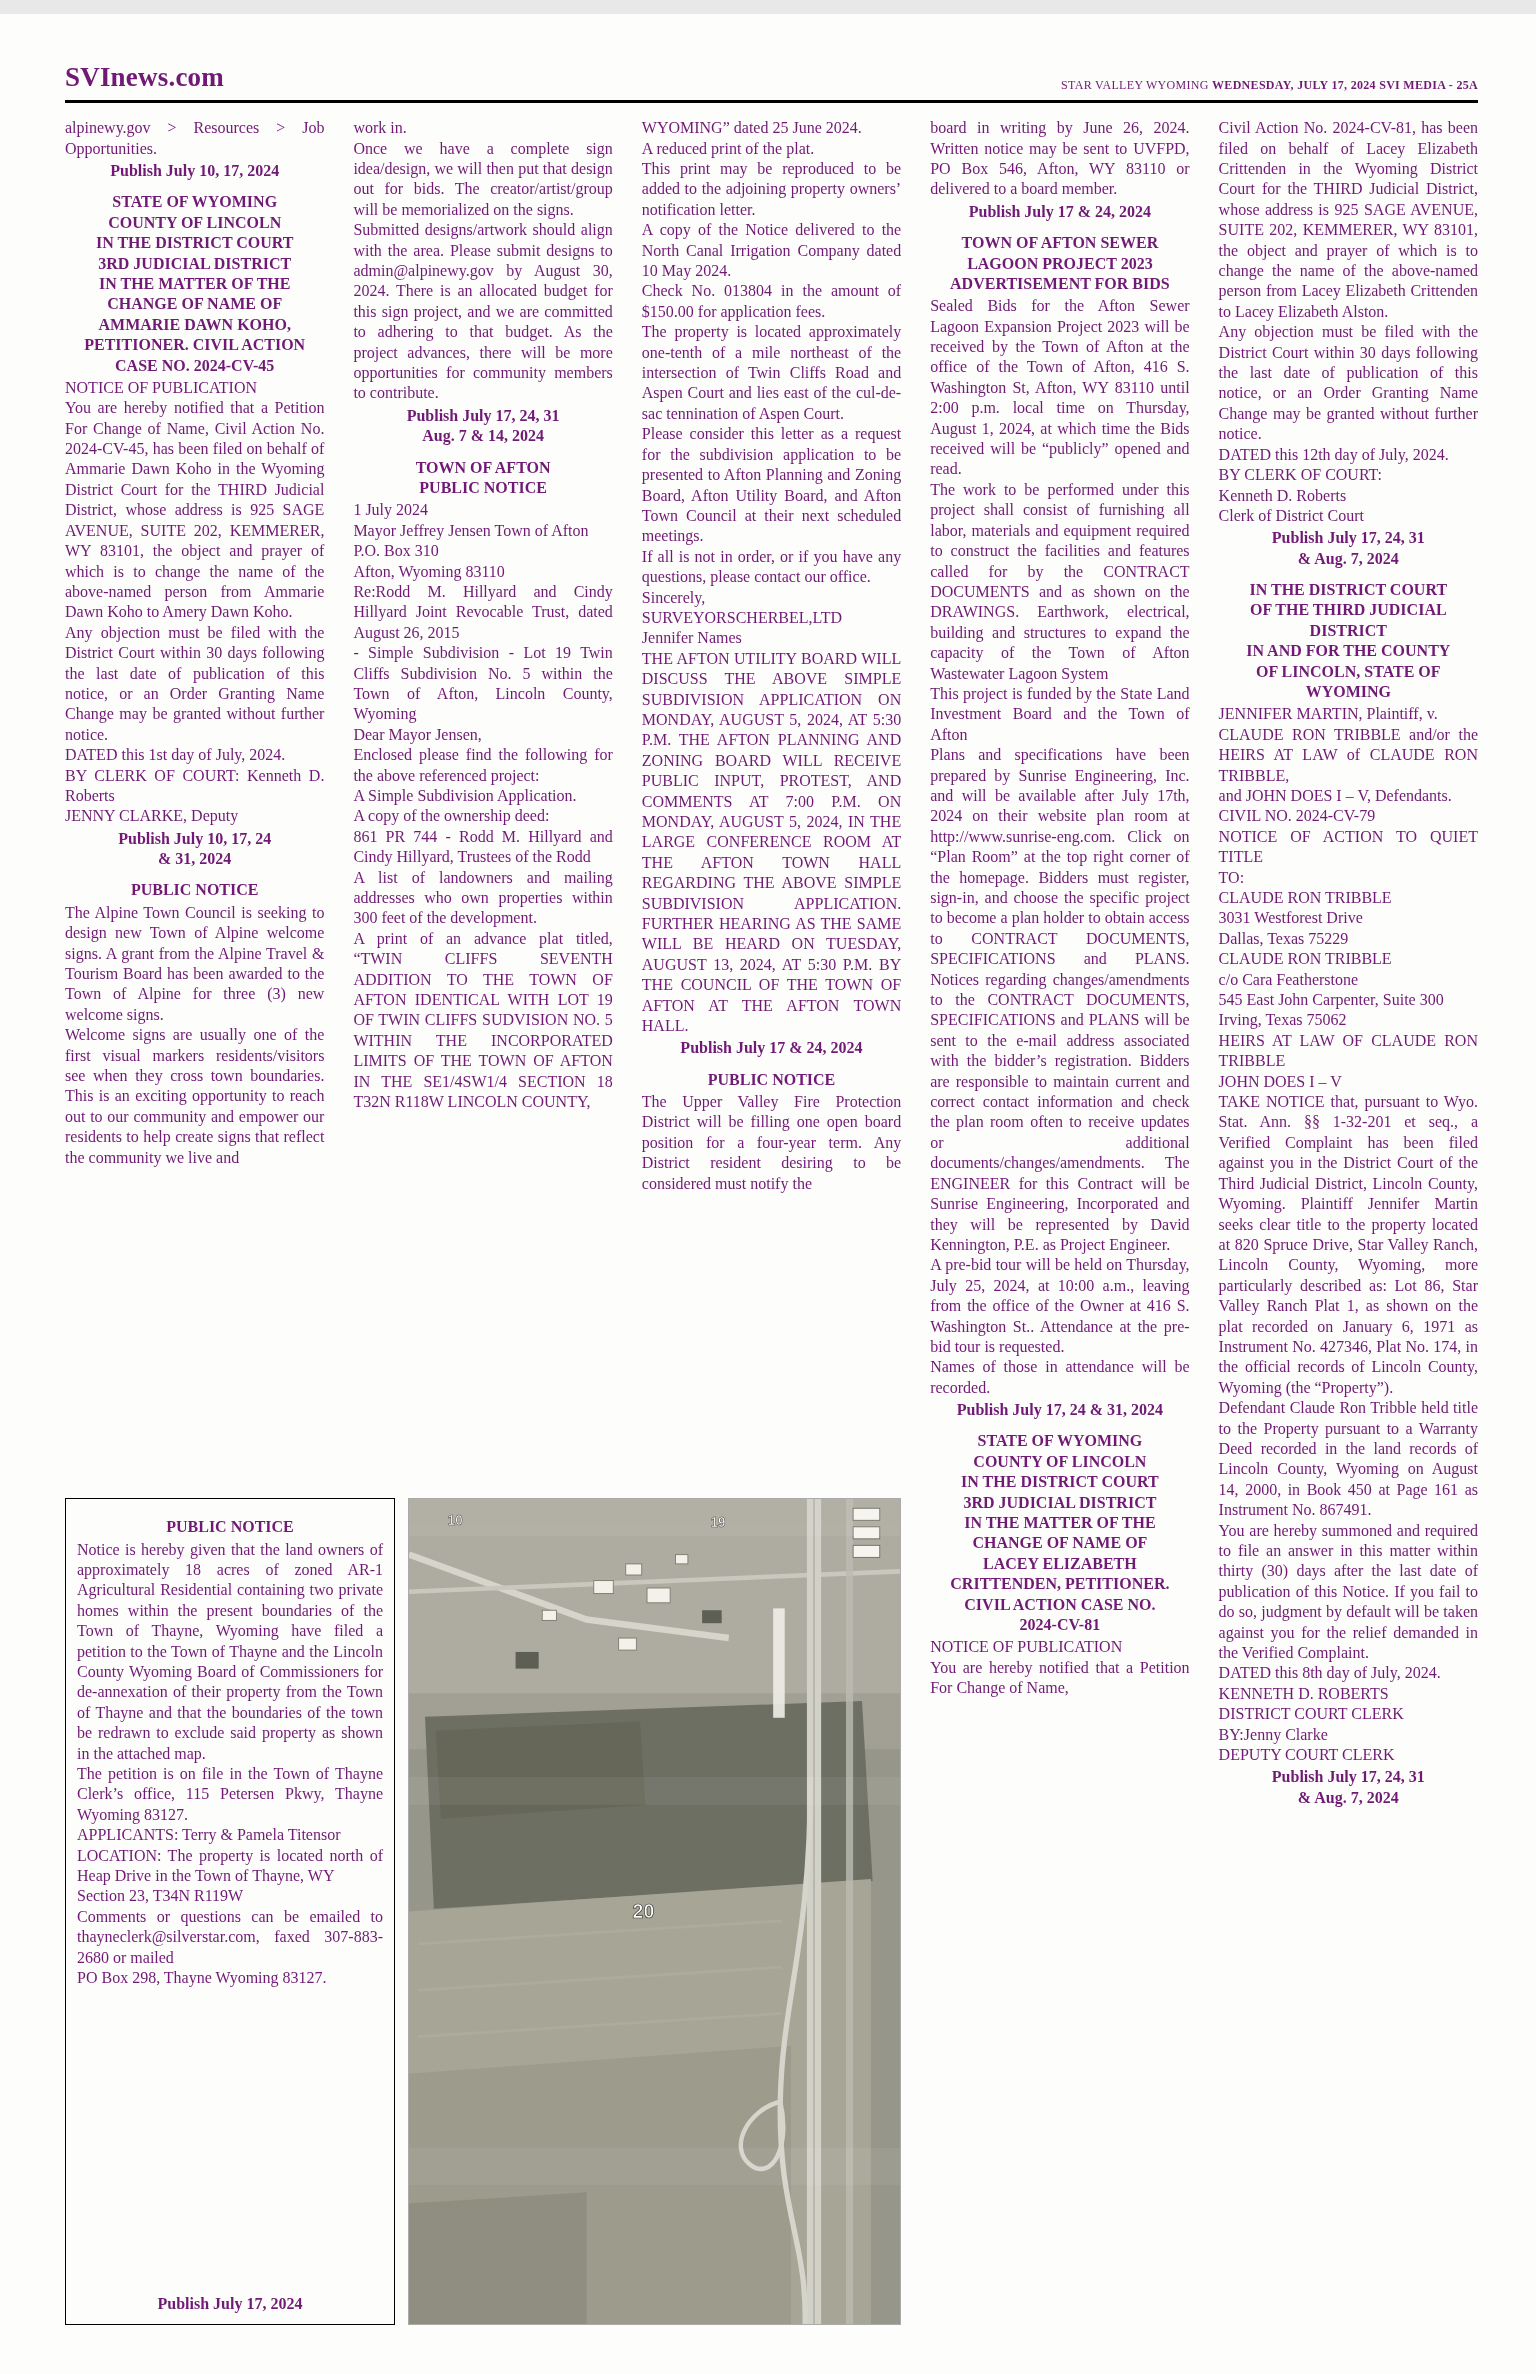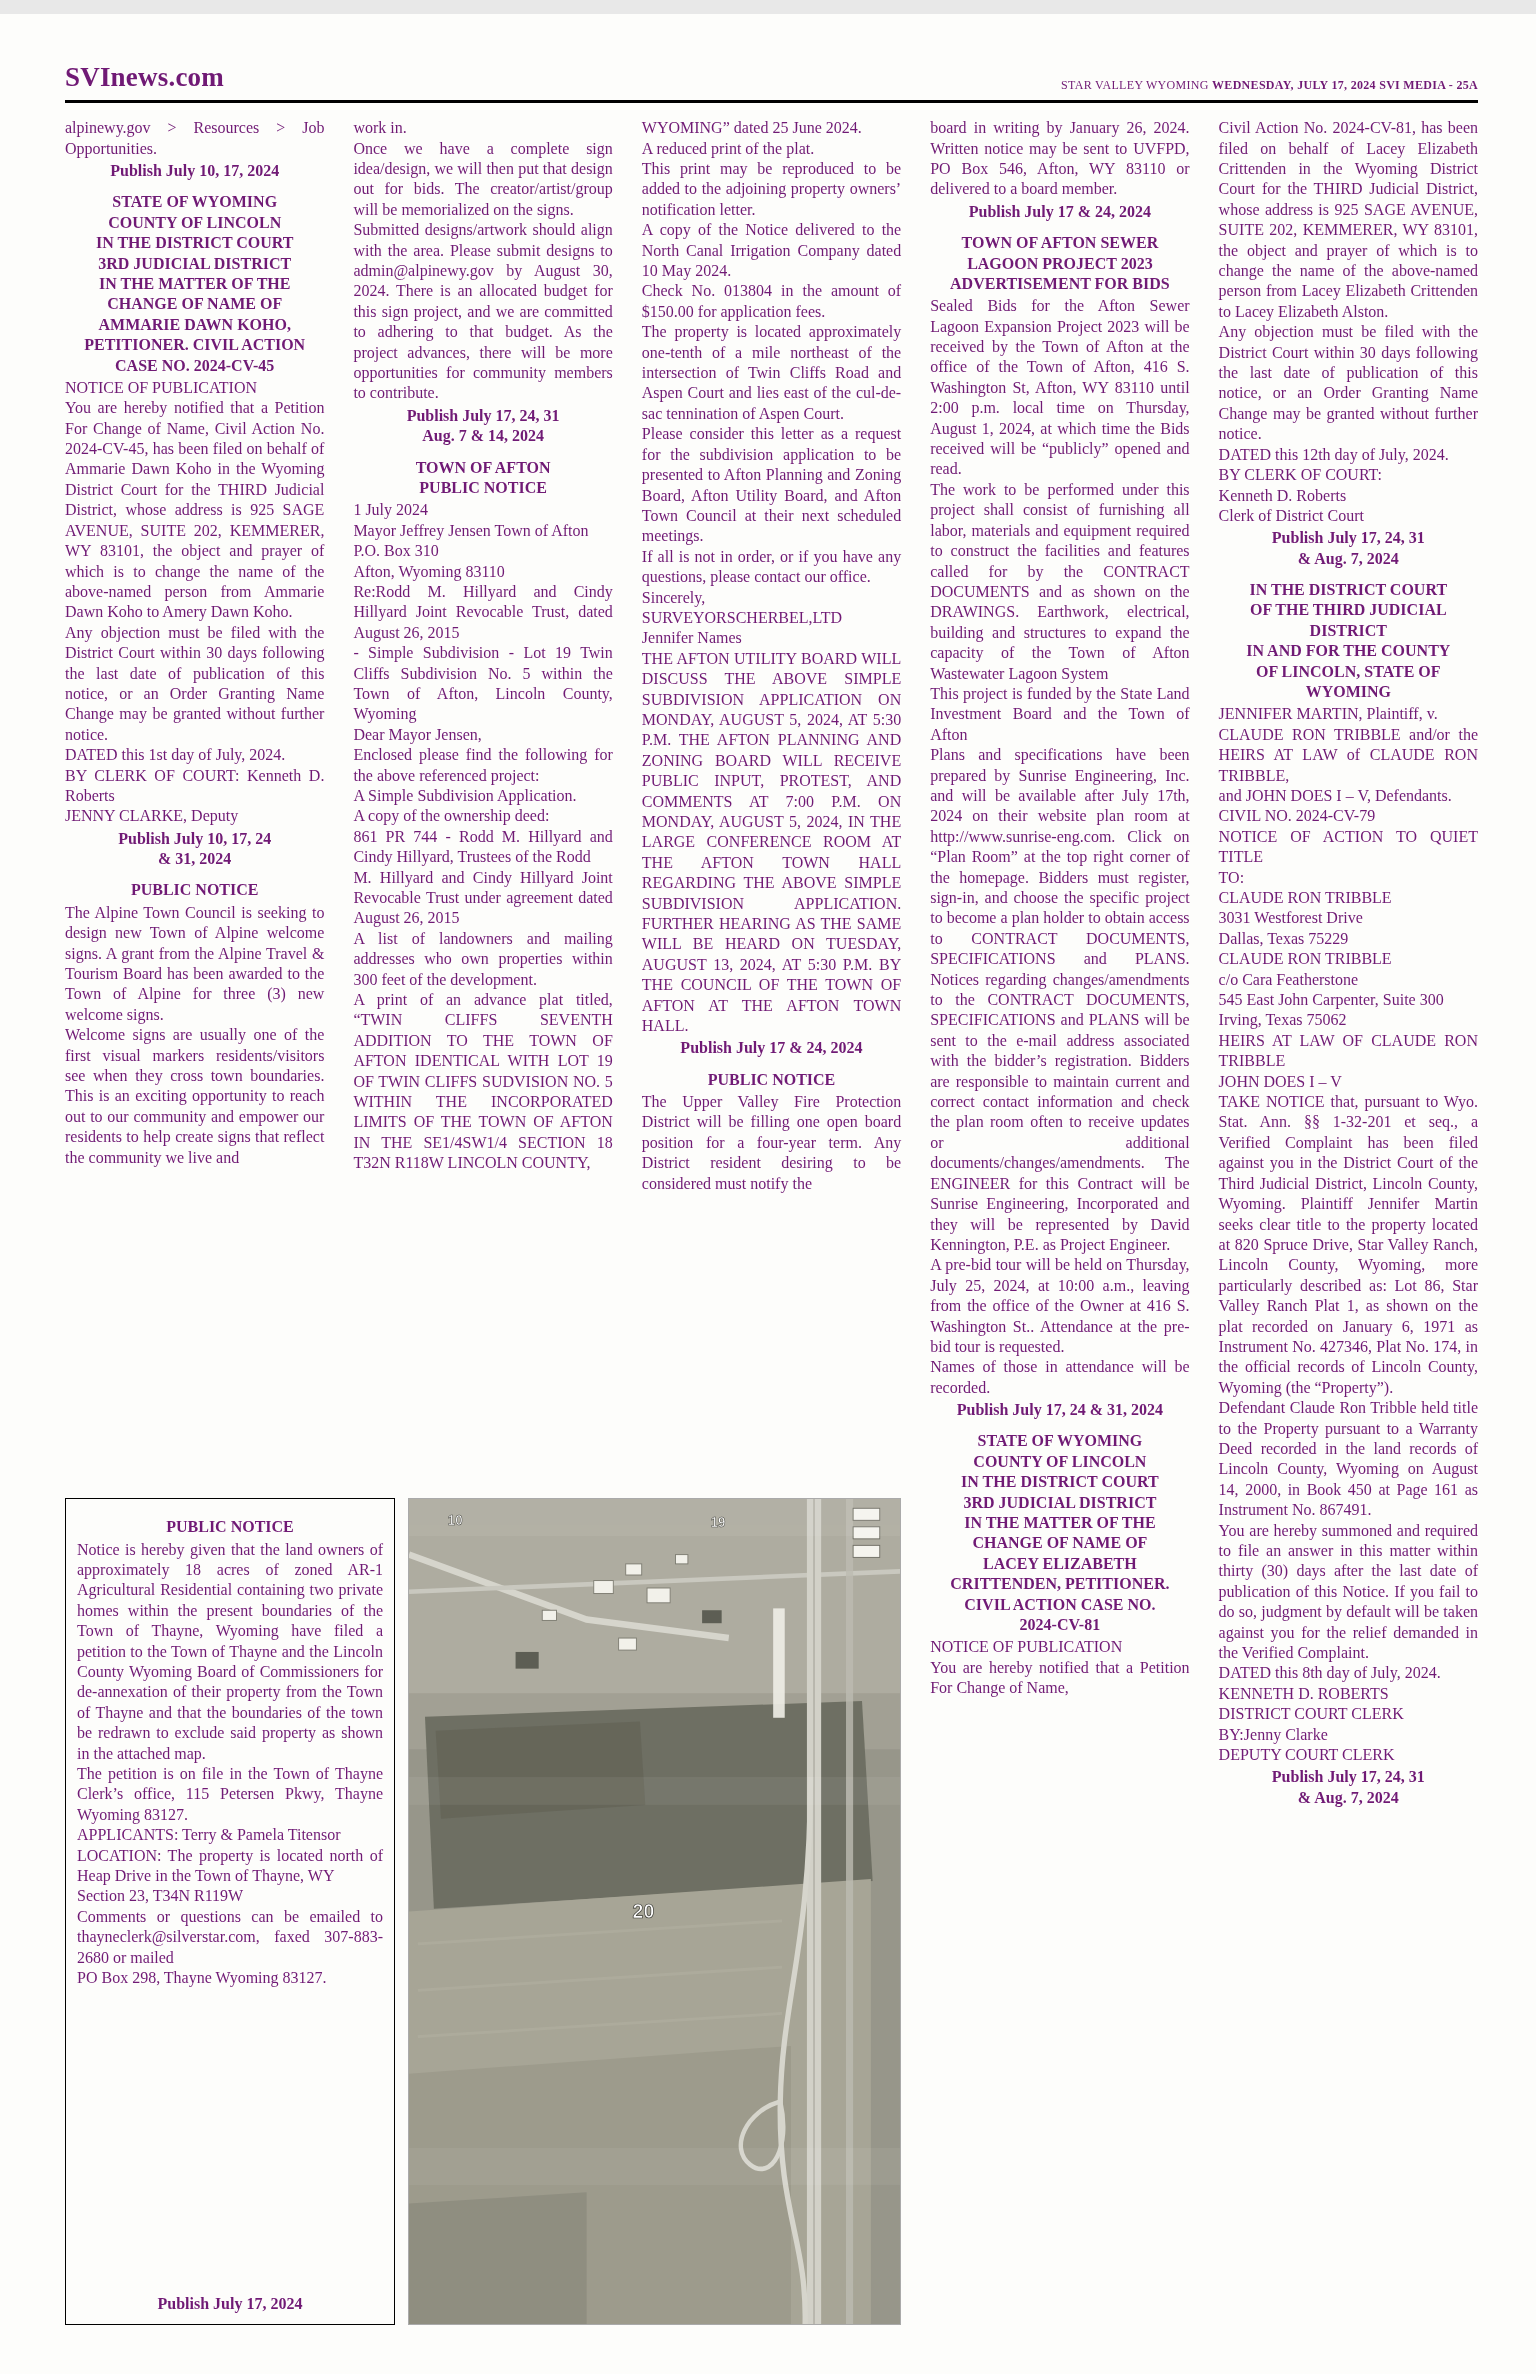--- a/index.html
+++ b/index.html
@@ -119,21 +119,20 @@
         <p class="blk p">Mayor Jeffrey Jensen Town of Afton</p>
         <p class="blk p">P.O. Box 310</p>
         <p class="blk p">Afton, Wyoming 83110</p>
         <p class="blk p">Re:Rodd M. Hillyard and Cindy Hillyard Joint Revocable Trust, dated August 26, 2015</p>
         <p class="blk p">- Simple Subdivision - Lot 19 Twin Cliffs Subdivision No. 5 within the Town of Afton, Lincoln County, Wyoming</p>
         <p class="blk p">Dear Mayor Jensen,</p>
         <p class="blk p">Enclosed please find the following for the above referenced project:</p>
         <p class="blk p">A Simple Subdivision Application.</p>
         <p class="blk p">A copy of the ownership deed:</p>
         <p class="blk p">861 PR 744 - Rodd M. Hillyard and Cindy Hillyard, Trustees of the Rodd</p>
-        <p class="blk p">M. Hillyard and Cindy Hillyard Joint Revocable Trust under agreement dated August 26, 2015</p>
         <p class="blk p">A list of landowners and mailing addresses who own properties within 300 feet of the development.</p>
         <p class="blk p">A print of an advance plat titled, “TWIN CLIFFS SEVENTH ADDITION TO THE TOWN OF AFTON IDENTICAL WITH LOT 19 OF TWIN CLIFFS SUDVISION NO. 5 WITHIN THE INCORPORATED LIMITS OF THE TOWN OF AFTON IN THE SE1/4SW1/4 SECTION 18 T32N R118W LINCOLN COUNTY,</p>
       </div>
     <div class="col col-top">
         <p class="blk p">WYOMING” dated 25 June 2024.</p>
         <p class="blk p">A reduced print of the plat.</p>
         <p class="blk p">This print may be reproduced to be added to the adjoining property owners’ notification letter.</p>
         <p class="blk p">A copy of the Notice delivered to the North Canal Irrigation Company dated 10 May 2024.</p>
         <p class="blk p">Check No. 013804 in the amount of $150.00 for application fees.</p>
         <p class="blk p">The property is located approximately one-tenth of a mile northeast of the intersection of Twin Cliffs Road and Aspen Court and lies east of the cul-de-sac tennination of Aspen Court.</p>
@@ -141,21 +140,21 @@
         <p class="blk p">If all is not in order, or if you have any questions, please contact our office.</p>
         <p class="blk p">Sincerely,</p>
         <p class="blk p">SURVEYORSCHERBEL,LTD</p>
         <p class="blk p">Jennifer Names</p>
         <p class="blk p">THE AFTON UTILITY BOARD WILL DISCUSS THE ABOVE SIMPLE SUBDIVISION APPLICATION ON MONDAY, AUGUST 5, 2024, AT 5:30 P.M. THE AFTON PLANNING AND ZONING BOARD WILL RECEIVE PUBLIC INPUT, PROTEST, AND COMMENTS AT 7:00 P.M. ON MONDAY, AUGUST 5, 2024, IN THE LARGE CONFERENCE ROOM AT THE AFTON TOWN HALL REGARDING THE ABOVE SIMPLE SUBDIVISION APPLICATION. FURTHER HEARING AS THE SAME WILL BE HEARD ON TUESDAY, AUGUST 13, 2024, AT 5:30 P.M. BY THE COUNCIL OF THE TOWN OF AFTON AT THE AFTON TOWN HALL.</p>
         <p class="blk right-bold">Publish July 17 &amp; 24, 2024</p>
         <p class="blk center-bold">PUBLIC NOTICE</p>
         <p class="blk p">The Upper Valley Fire Protection District will be filling one open board position for a four-year term. Any District resident desiring to be considered must notify the</p>
       </div>
     <div class="col col-tall" style="grid-column:4">
-        <p class="blk p">board in writing by January 26, 2024. Written notice may be sent to UVFPD, PO Box 546, Afton, WY 83110 or delivered to a board member.</p>
+        <p class="blk p">board in writing by June 26, 2024. Written notice may be sent to UVFPD, PO Box 546, Afton, WY 83110 or delivered to a board member.</p>
         <p class="blk right-bold">Publish July 17 &amp; 24, 2024</p>
         <p class="blk center-bold">TOWN OF AFTON SEWER
 LAGOON PROJECT 2023
 ADVERTISEMENT FOR BIDS</p>
         <p class="blk p">Sealed Bids for the Afton Sewer Lagoon Expansion Project 2023 will be received by the Town of Afton at the office of the Town of Afton, 416 S. Washington St, Afton, WY 83110 until 2:00 p.m. local time on Thursday, August 1, 2024, at which time the Bids received will be “publicly” opened and read.</p>
         <p class="blk p">The work to be performed under this project shall consist of furnishing all labor, materials and equipment required to construct the facilities and features called for by the CONTRACT DOCUMENTS and as shown on the DRAWINGS. Earthwork, electrical, building and structures to expand the capacity of the Town of Afton Wastewater Lagoon System</p>
         <p class="blk p">This project is funded by the State Land Investment Board and the Town of Afton</p>
         <p class="blk p">Plans and specifications have been prepared by Sunrise Engineering, Inc. and will be available after July 17th, 2024 on their website plan room at http://www.sunrise-eng.com. Click on “Plan Room” at the top right corner of the homepage. Bidders must register, sign-in, and choose the specific project to become a plan holder to obtain access to CONTRACT DOCUMENTS, SPECIFICATIONS and PLANS. Notices regarding changes/amendments to the CONTRACT DOCUMENTS, SPECIFICATIONS and PLANS will be sent to the e-mail address associated with the bidder’s registration. Bidders are responsible to maintain current and correct contact information and check the plan room often to receive updates or additional documents/changes/amendments. The ENGINEER for this Contract will be Sunrise Engineering, Incorporated and they will be represented by David Kennington, P.E. as Project Engineer.</p>
         <p class="blk p">A pre-bid tour will be held on Thursday, July 25, 2024, at 10:00 a.m., leaving from the office of the Owner at 416 S. Washington St.. Attendance at the pre-bid tour is requested.</p>
         <p class="blk p">Names of those in attendance will be recorded.</p>

